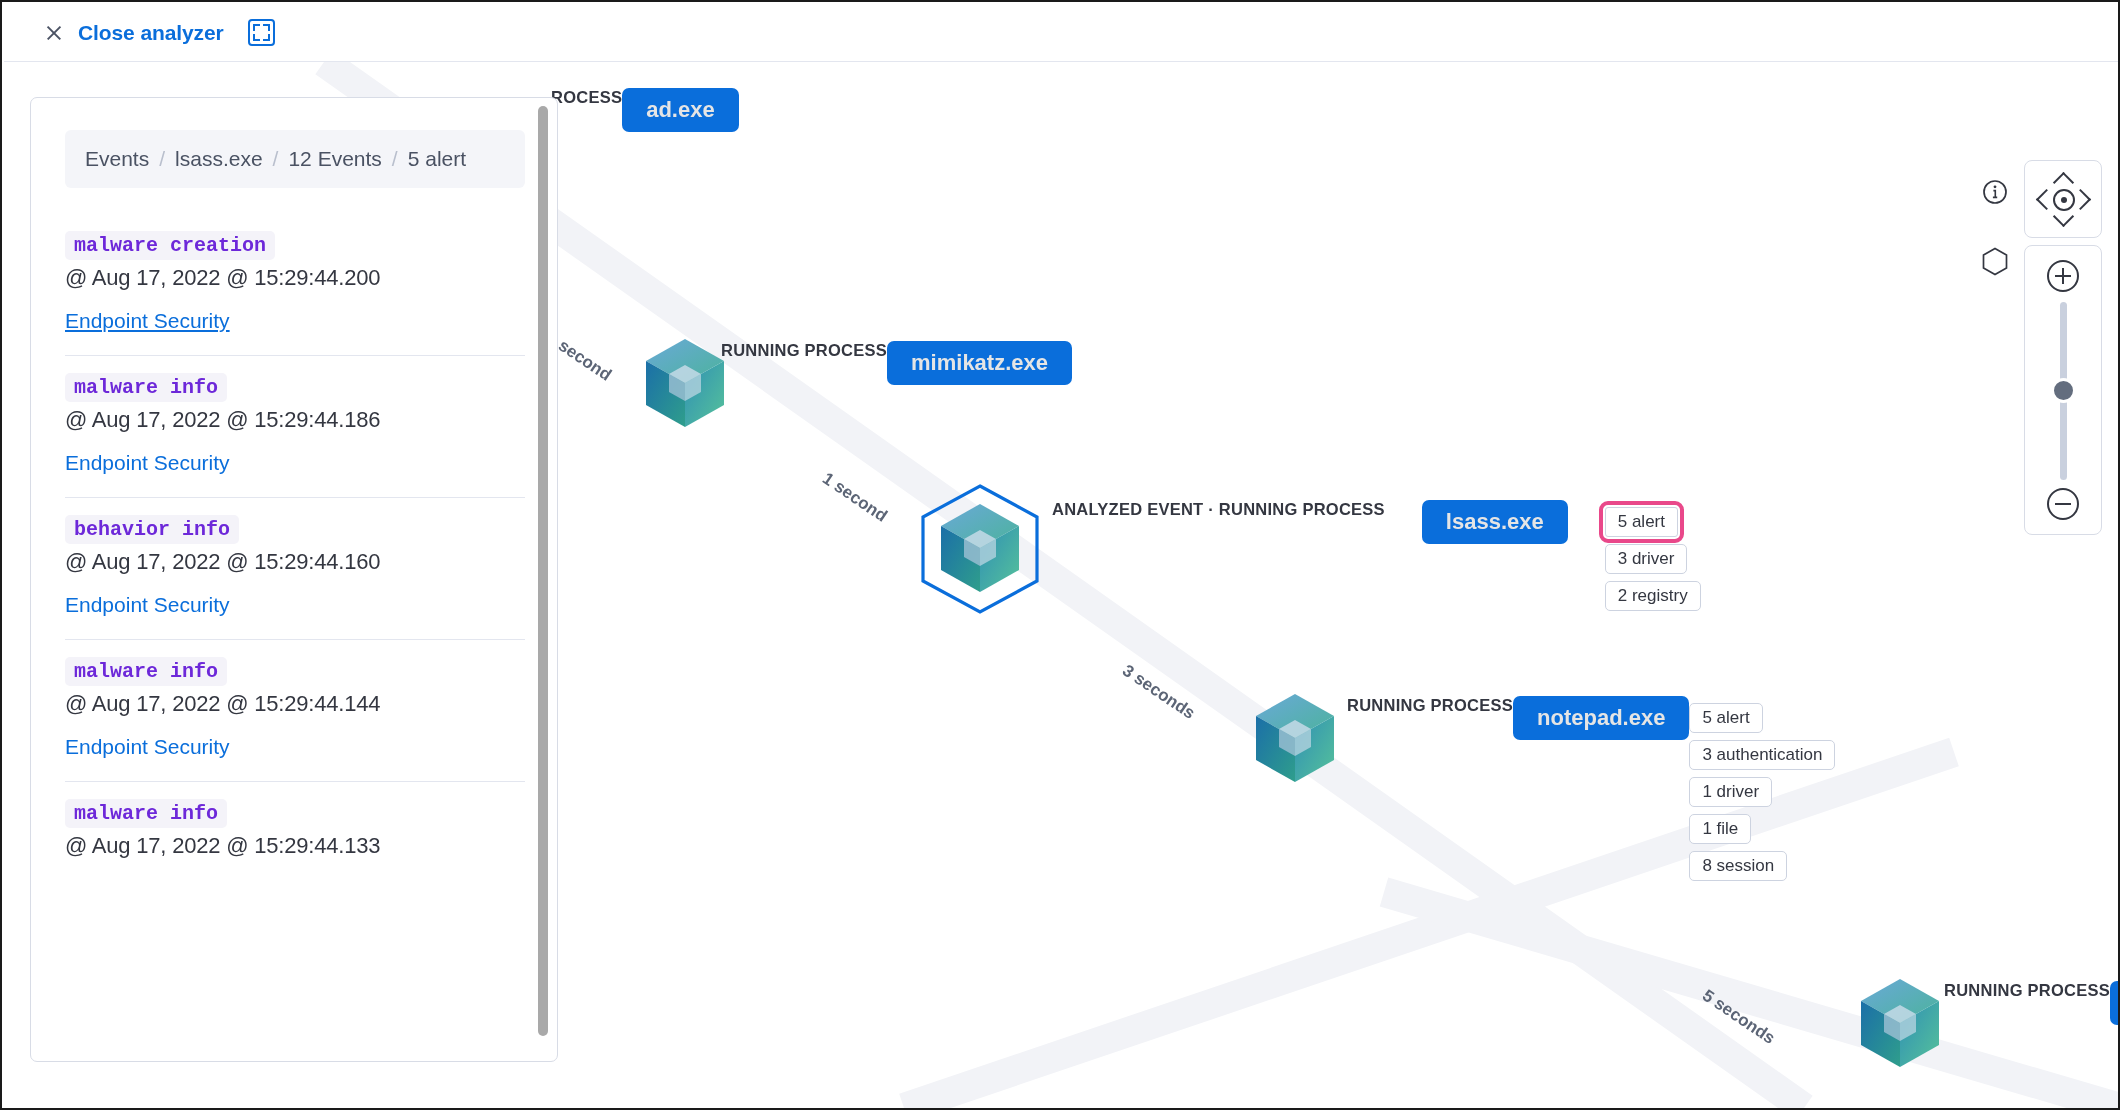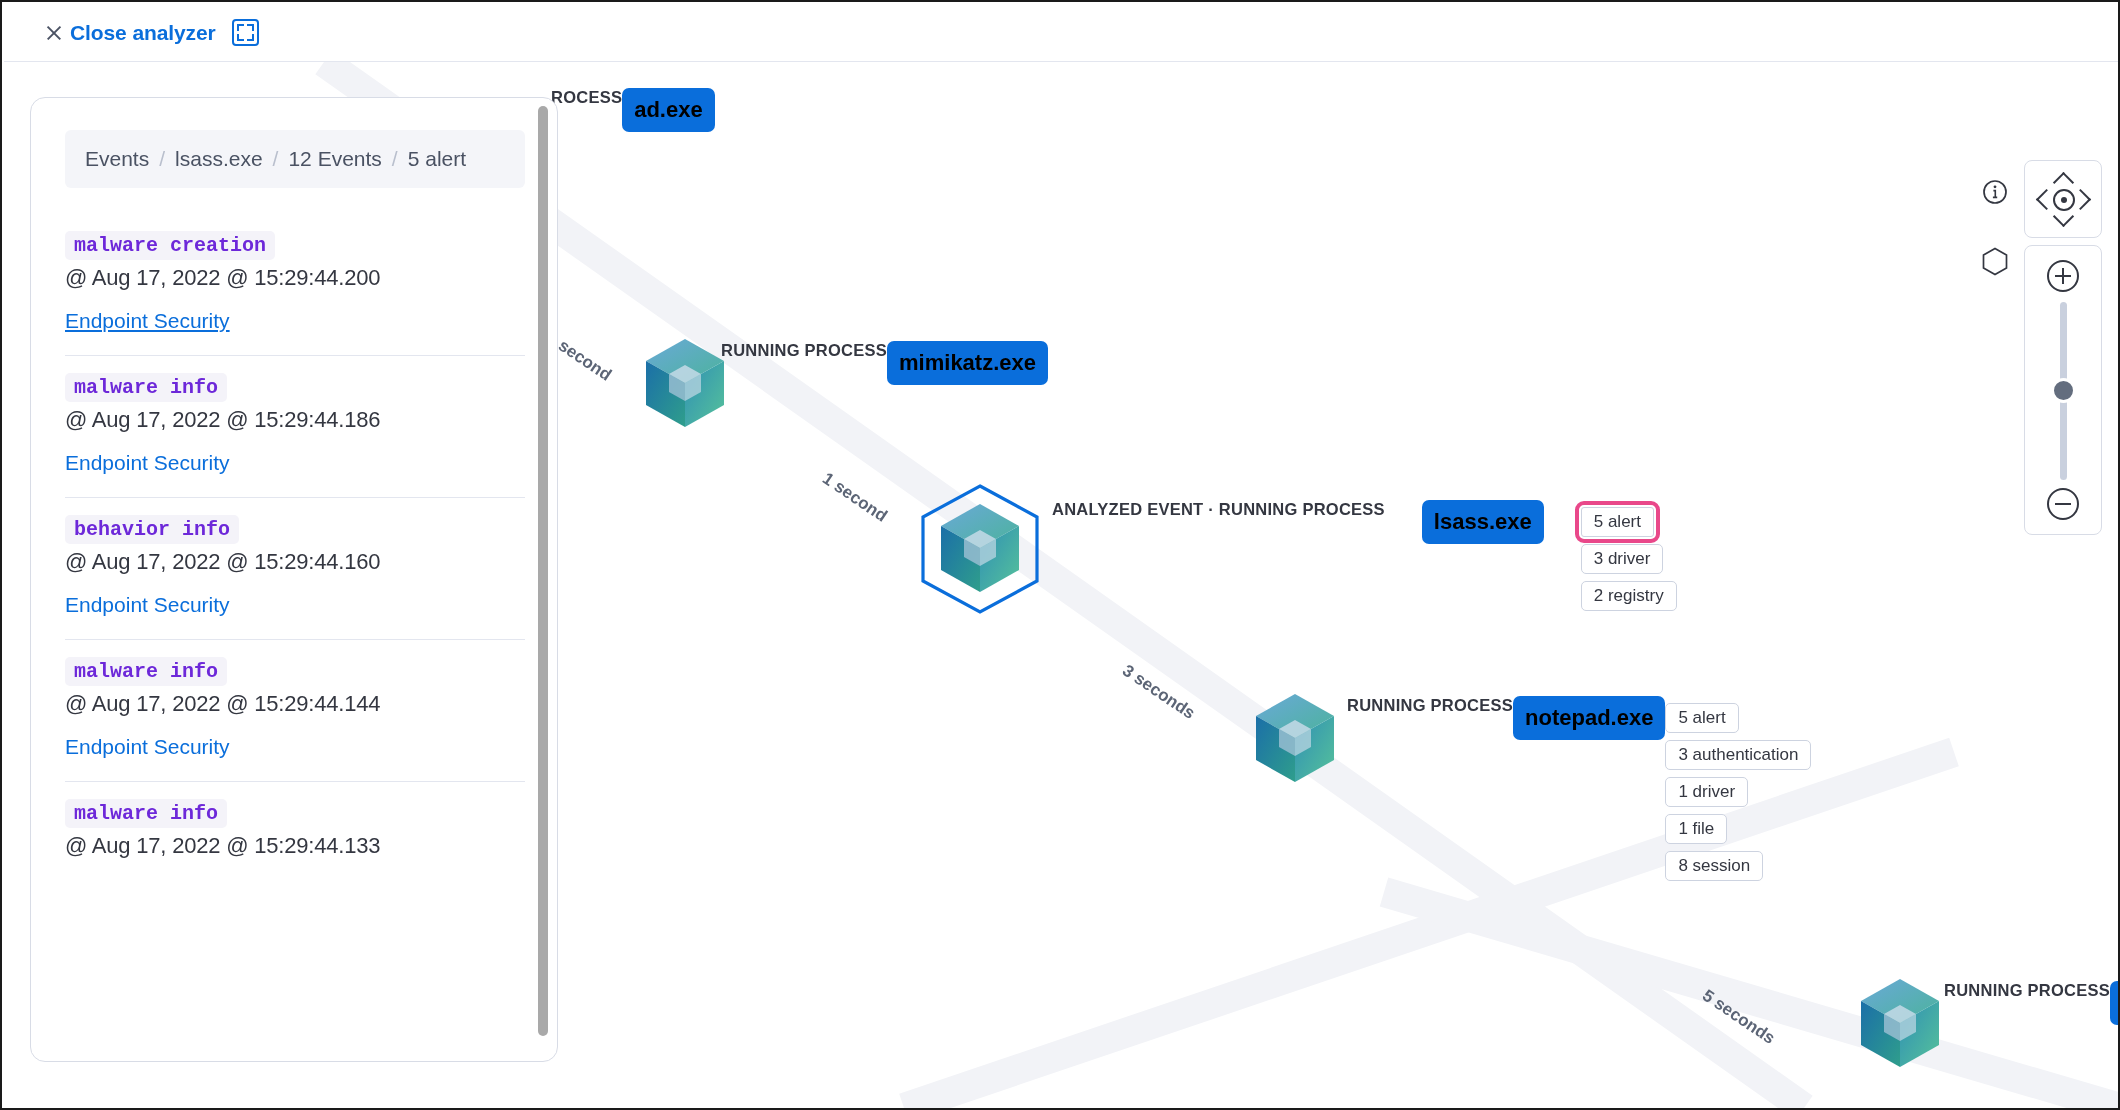--- a/index.html
+++ b/index.html
@@ -24,21 +24,21 @@
   
   #header {
     position: absolute;
     left: 2px; top: 2px;
     width: 2116px; height: 58px;
     background: #ffffff;
     border-bottom: 1px solid #e3e6ef;
     display: flex;
     align-items: center;
     padding-left: 40px;
-    gap: 6px;
+    gap: 14px;
   }
   .close-x {
     width: 20px; height: 20px;
     position: relative;
     flex: 0 0 auto;
     cursor: pointer;
   }
   .close-x::before, .close-x::after {
     content: "";
     position: absolute;
@@ -111,25 +111,25 @@
     font-size: 16.5px;
     font-weight: 700;
     color: #343741;
     letter-spacing: 0.25px;
     white-space: nowrap;
     margin-bottom: 5px;
     margin-left: 3px;
   }
   .node-pill {
     background: #0a6edb;
-    color: #000000;
+    color: #e5e5e5;
     font-size: 22px;
     font-weight: 700;
     border-radius: 7px;
-    padding: 9px 12px;
+    padding: 9px 24px;
     white-space: nowrap;
     text-align: center;
     cursor: pointer;
   }
   .badges { display: flex; flex-wrap: wrap; gap: 7px; margin-top: 7px; max-width: 250px; }
   .badge {
     background: #ffffff;
     border: 1px solid #cdd3e0;
     border-radius: 5px;
     font-size: 17px;
@@ -226,21 +226,21 @@
     cursor: pointer;
   }
 
   
   #side-panel {
     position: absolute;
     left: 28px; top: 95px;
     width: 528px; height: 965px;
     background: #ffffff;
     border: 1px solid #d8dce6;
-    border-radius: 15px;
+    border-radius: 7px;
     overflow: hidden;
   }
   #panel-scroll {
     position: absolute;
     left: 0; top: 0;
     width: 528px; height: 963px;
     padding: 32px 34px 0 34px;
     overflow: hidden;
   }
   #breadcrumb {

